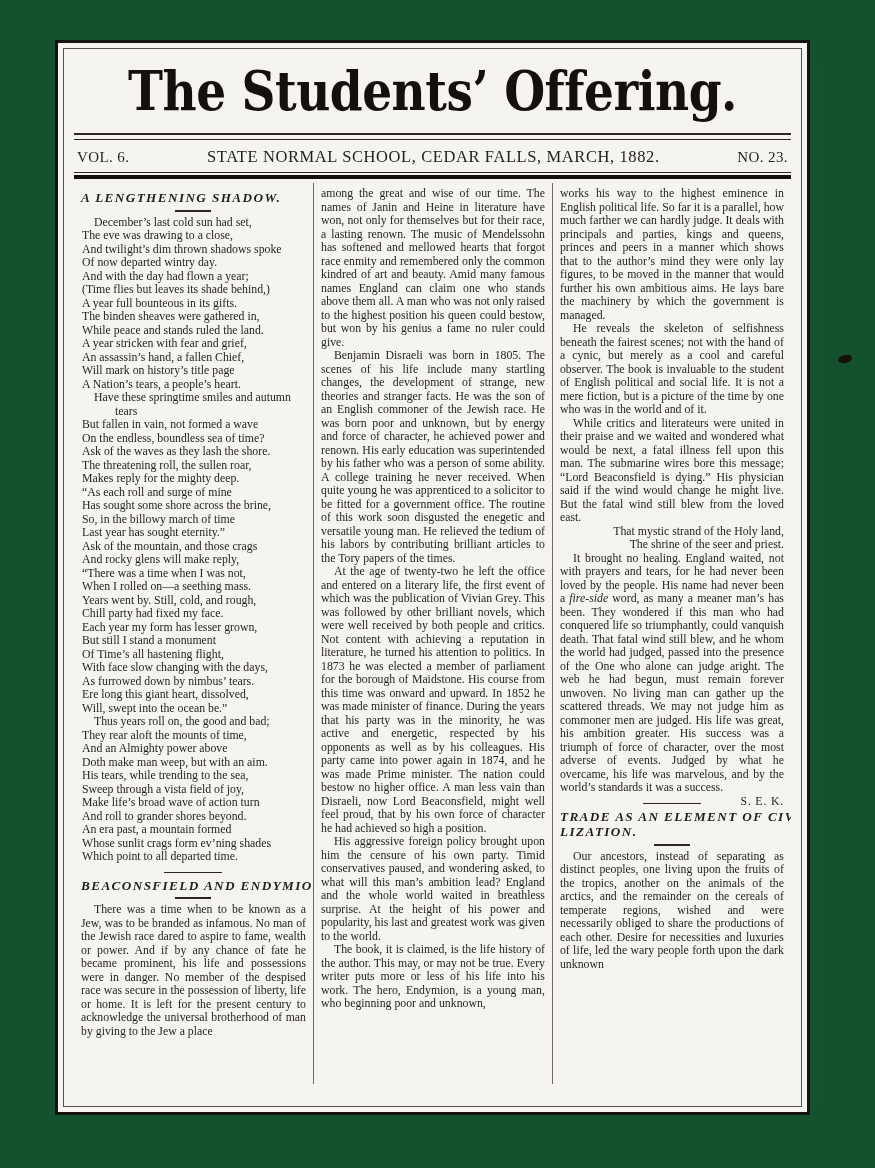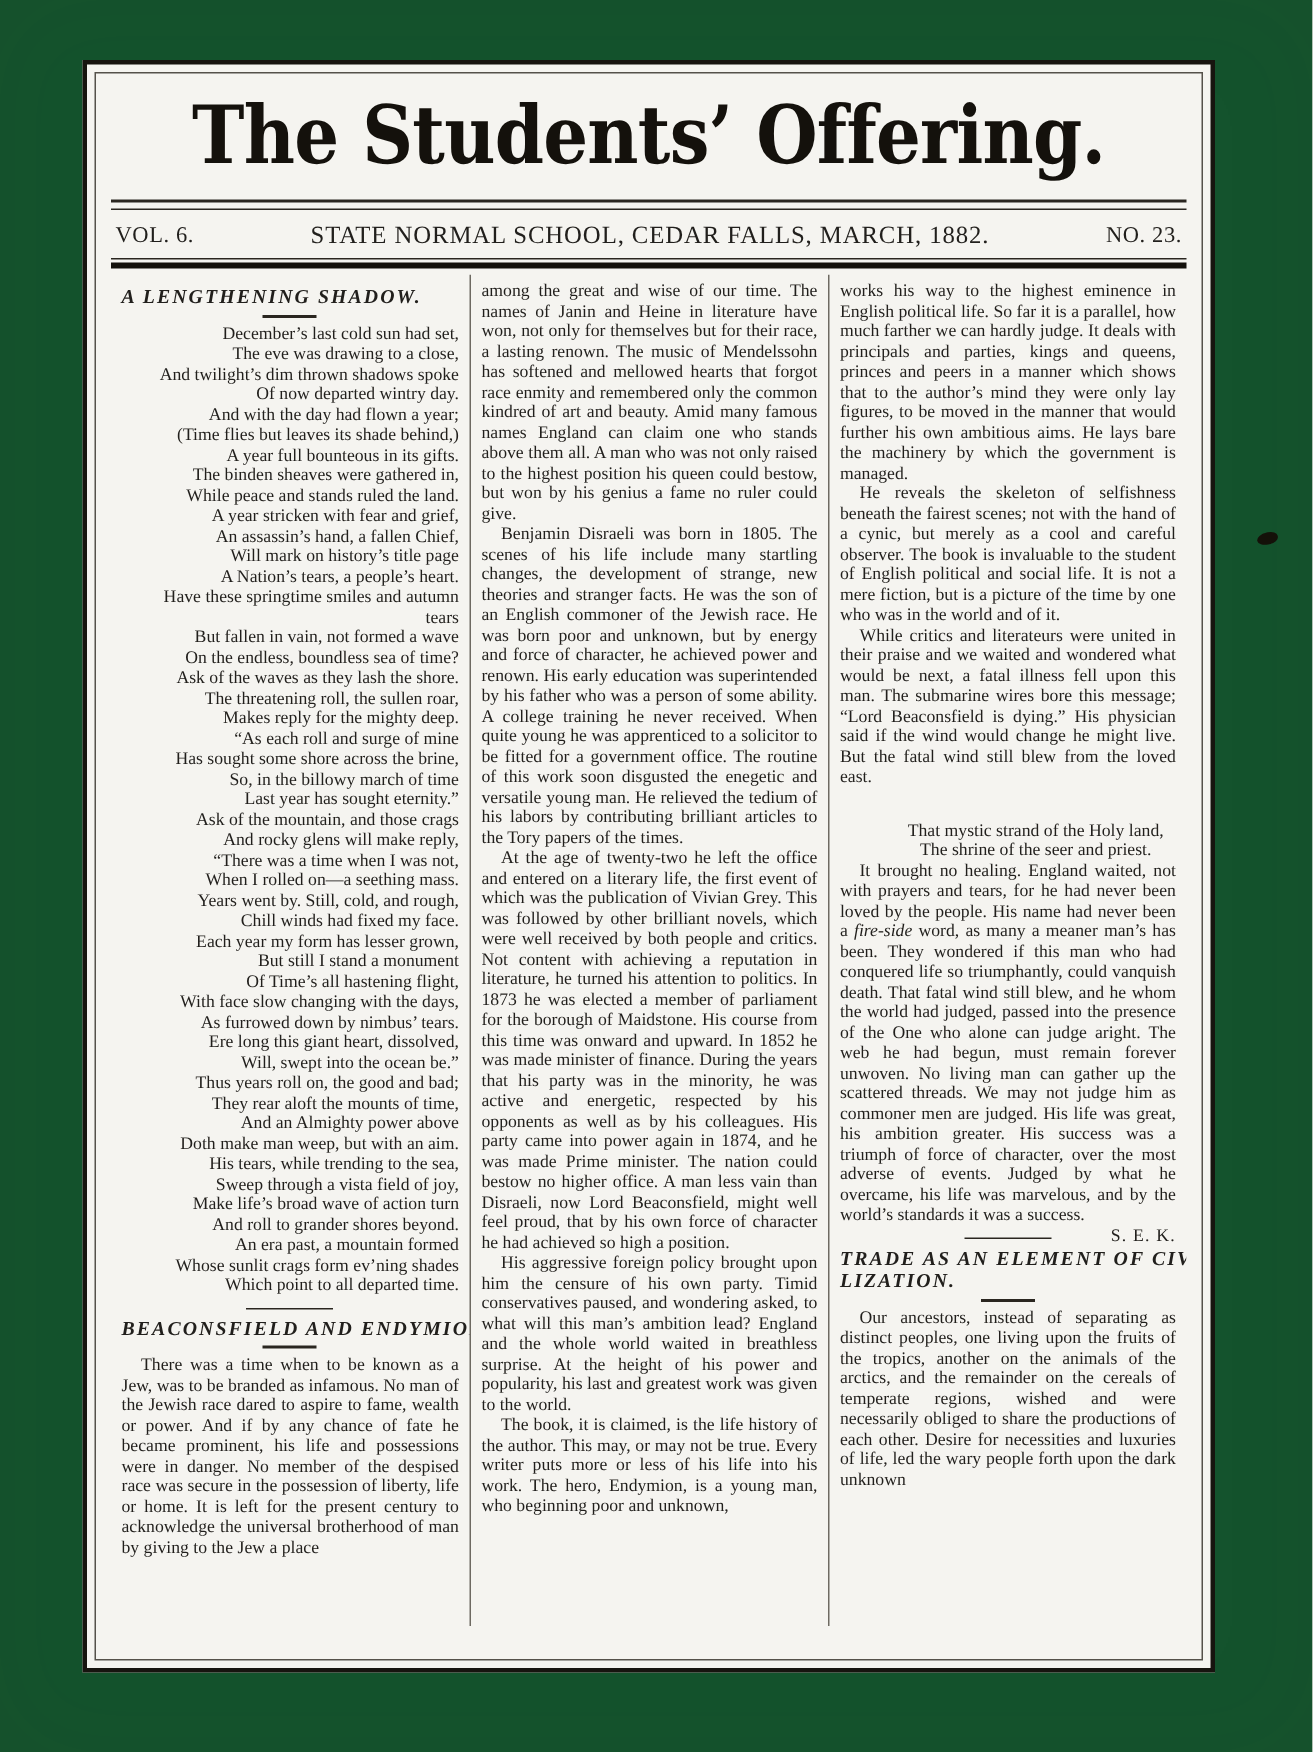--- a/index.html
+++ b/index.html
@@ -32,25 +32,25 @@
     width:33.333%;box-sizing:border-box;padding:4px 7px 0;overflow:hidden;
     font-size:11.8px;line-height:13.5px;text-align:justify;
   }
   .col + .col{border-left:1px solid #6e6a62;}
   
   .heading{font-style:italic;font-weight:bold;font-size:13.2px;letter-spacing:1.4px;text-align:left;line-height:15.5px;margin-top:3px;white-space:nowrap;}
   .heading-rule{width:36px;border-top:2px solid #2a2620;margin:4px auto 4px;}
   .section-rule{width:58px;border-top:1px solid #2a2620;margin:8px auto 5px;}
   .para{margin:0;text-indent:13px;}
   .para.cont{text-indent:0;}
-  .poem{margin-top:1px;text-align:right;font-family:Liberation Serif, serif;}
+  .poem{margin-top:1px;text-align:left;font-family:Liberation Serif, serif;}
   .pl{padding-left:1px;}
   .pl.ind1{padding-left:13px;}
   .pl.ind2{padding-left:34px;}
-  .couplet{text-align:center;padding-left:37px;margin-top:22px;}
+  .couplet{text-align:right;padding-left:37px;}
   .sig{float:right;padding-left:8px;letter-spacing:.8px;}
   .ink-smudge{
     position:absolute;left:838px;top:355px;width:14px;height:8px;
     background:#141109;border-radius:55% 45% 50% 50%;transform:rotate(-12deg);
   }
 </style>
 </head>
 <body>
 
 <div class="canvas">
@@ -97,21 +97,21 @@
               <div class="pl ind0">Makes reply for the mighty deep.</div>
               <div class="pl ind0">“As each roll and surge of mine</div>
               <div class="pl ind0">Has sought some shore across the brine,</div>
               <div class="pl ind0">So, in the billowy march of time</div>
               <div class="pl ind0">Last year has sought eternity.”</div>
               <div class="pl ind0">Ask of the mountain, and those crags</div>
               <div class="pl ind0">And rocky glens will make reply,</div>
               <div class="pl ind0">“There was a time when I was not,</div>
               <div class="pl ind0">When I rolled on—a seething mass.</div>
               <div class="pl ind0">Years went by.  Still, cold, and rough,</div>
-              <div class="pl ind0">Chill winds had fixed my face.</div>
+              <div class="pl ind0">Chill party had fixed my face.</div>
               <div class="pl ind0">Each year my form has lesser grown,</div>
               <div class="pl ind0">But still I stand a monument</div>
               <div class="pl ind0">Of Time’s all hastening flight,</div>
               <div class="pl ind0">With face slow changing with the days,</div>
               <div class="pl ind0">As furrowed down by nimbus’ tears.</div>
               <div class="pl ind0">Ere long this giant heart, dissolved,</div>
               <div class="pl ind0">Will, swept into the ocean be.”</div>
               <div class="pl ind1">Thus years roll on, the good and bad;</div>
               <div class="pl ind0">They rear aloft the mounts of time,</div>
               <div class="pl ind0">And an Almighty power above</div>

